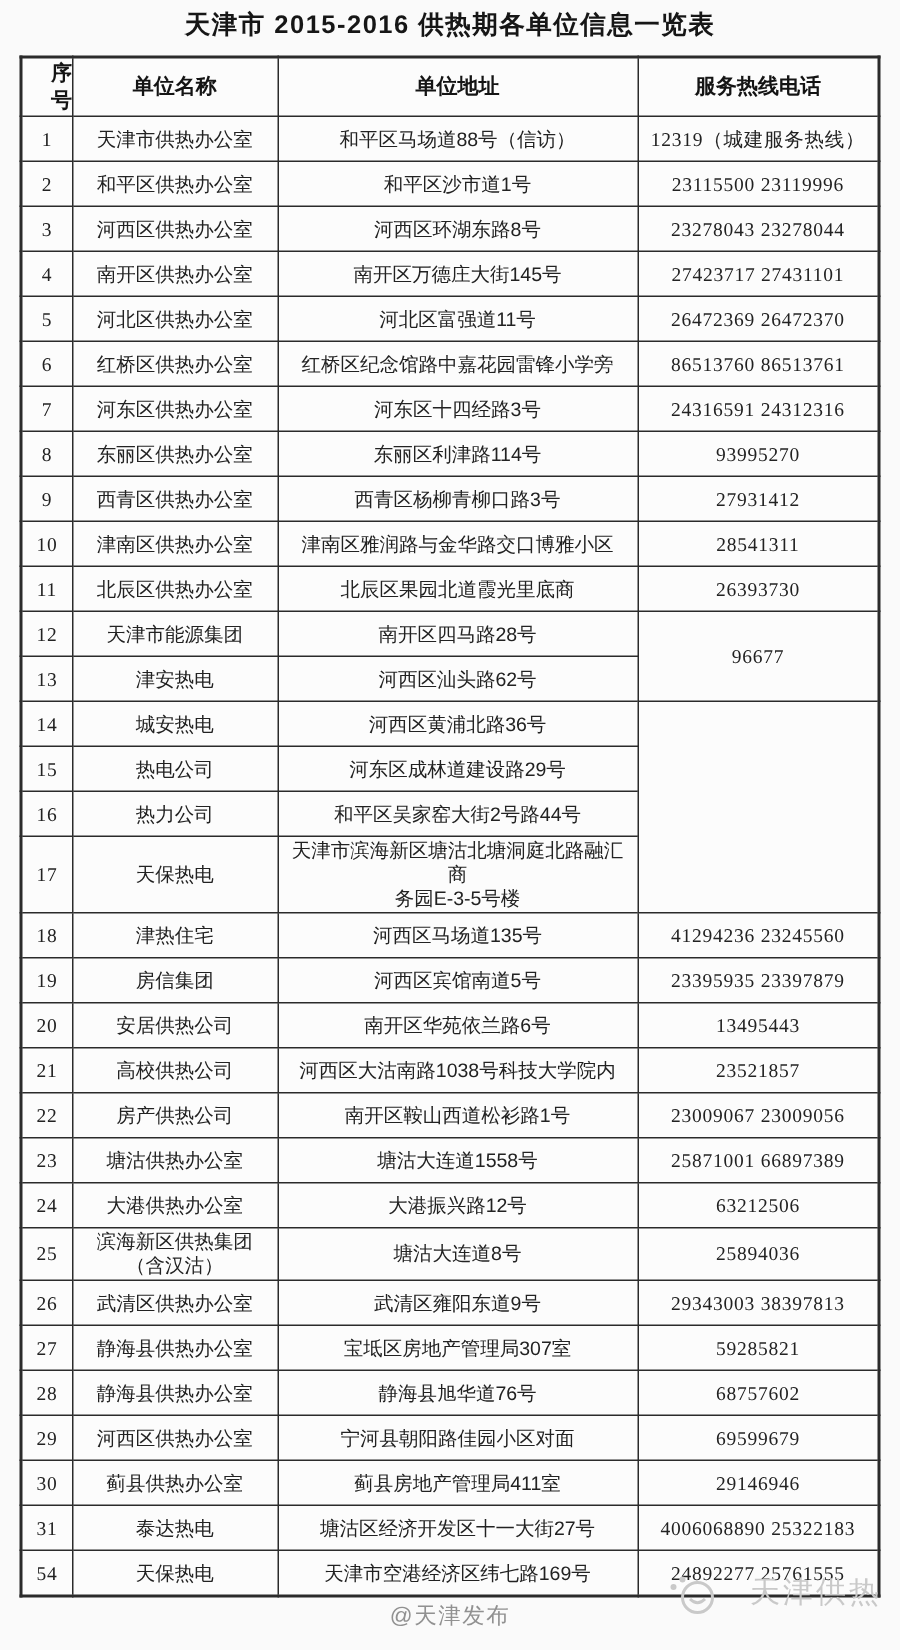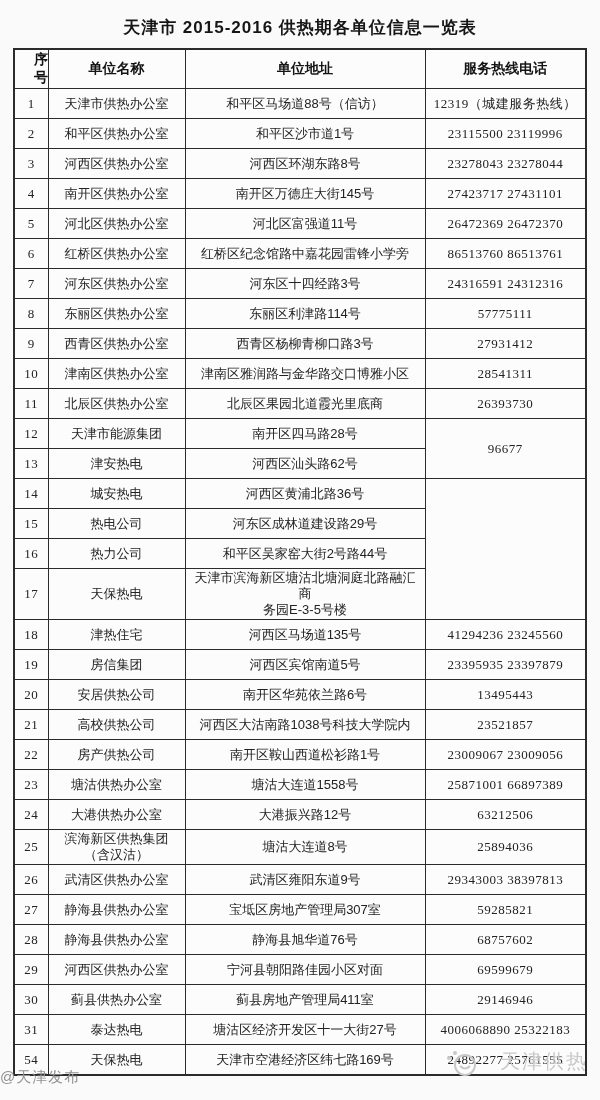--- a/index.html
+++ b/index.html
@@ -9,21 +9,21 @@
     font-family: "Liberation Sans", sans-serif;
     color: #1f1f1f;
     position: relative;
     overflow: hidden;
   }
   .page-title {
     text-align: center;
     font-size: 17px;
     font-weight: bold;
     letter-spacing: 1px;
-    padding-top: 16px;
+    padding-top: 5px;
     color: #161616;
   }
   table.units {
     border-collapse: collapse;
     table-layout: fixed;
     width: 572px;
     margin: 9px auto 0 auto;
     border: 2px solid #2b2b2b;
     background: #fcfcfc;
   }
@@ -51,21 +51,21 @@
   }
   td.no, td.phone {
     font-family: "Liberation Serif", serif;
     letter-spacing: 0.5px;
     font-size: 13.5px;
   }
   .credit {
     position: absolute;
     left: 0; right: 0;
     top: 1068px;
-    text-align: left;
+    text-align: center;
     font-size: 15px;
     color: #919191;
     letter-spacing: 1px;
   }
   .watermark {
     position: absolute;
     right: 12px;
     top: 1048px;
     display: flex;
     align-items: flex-start;
@@ -136,21 +136,21 @@
       <tr>
     <td class="no">7</td>
     <td class="name">河东区供热办公室</td>
     <td class="addr">河东区十四经路3号</td>
     <td class="phone">24316591 24312316</td>
   </tr>
       <tr>
     <td class="no">8</td>
     <td class="name">东丽区供热办公室</td>
     <td class="addr">东丽区利津路114号</td>
-    <td class="phone">57775111</td>
+    <td class="phone">93995270</td>
   </tr>
       <tr>
     <td class="no">9</td>
     <td class="name">西青区供热办公室</td>
     <td class="addr">西青区杨柳青柳口路3号</td>
     <td class="phone">27931412</td>
   </tr>
       <tr>
     <td class="no">10</td>
     <td class="name">津南区供热办公室</td>

